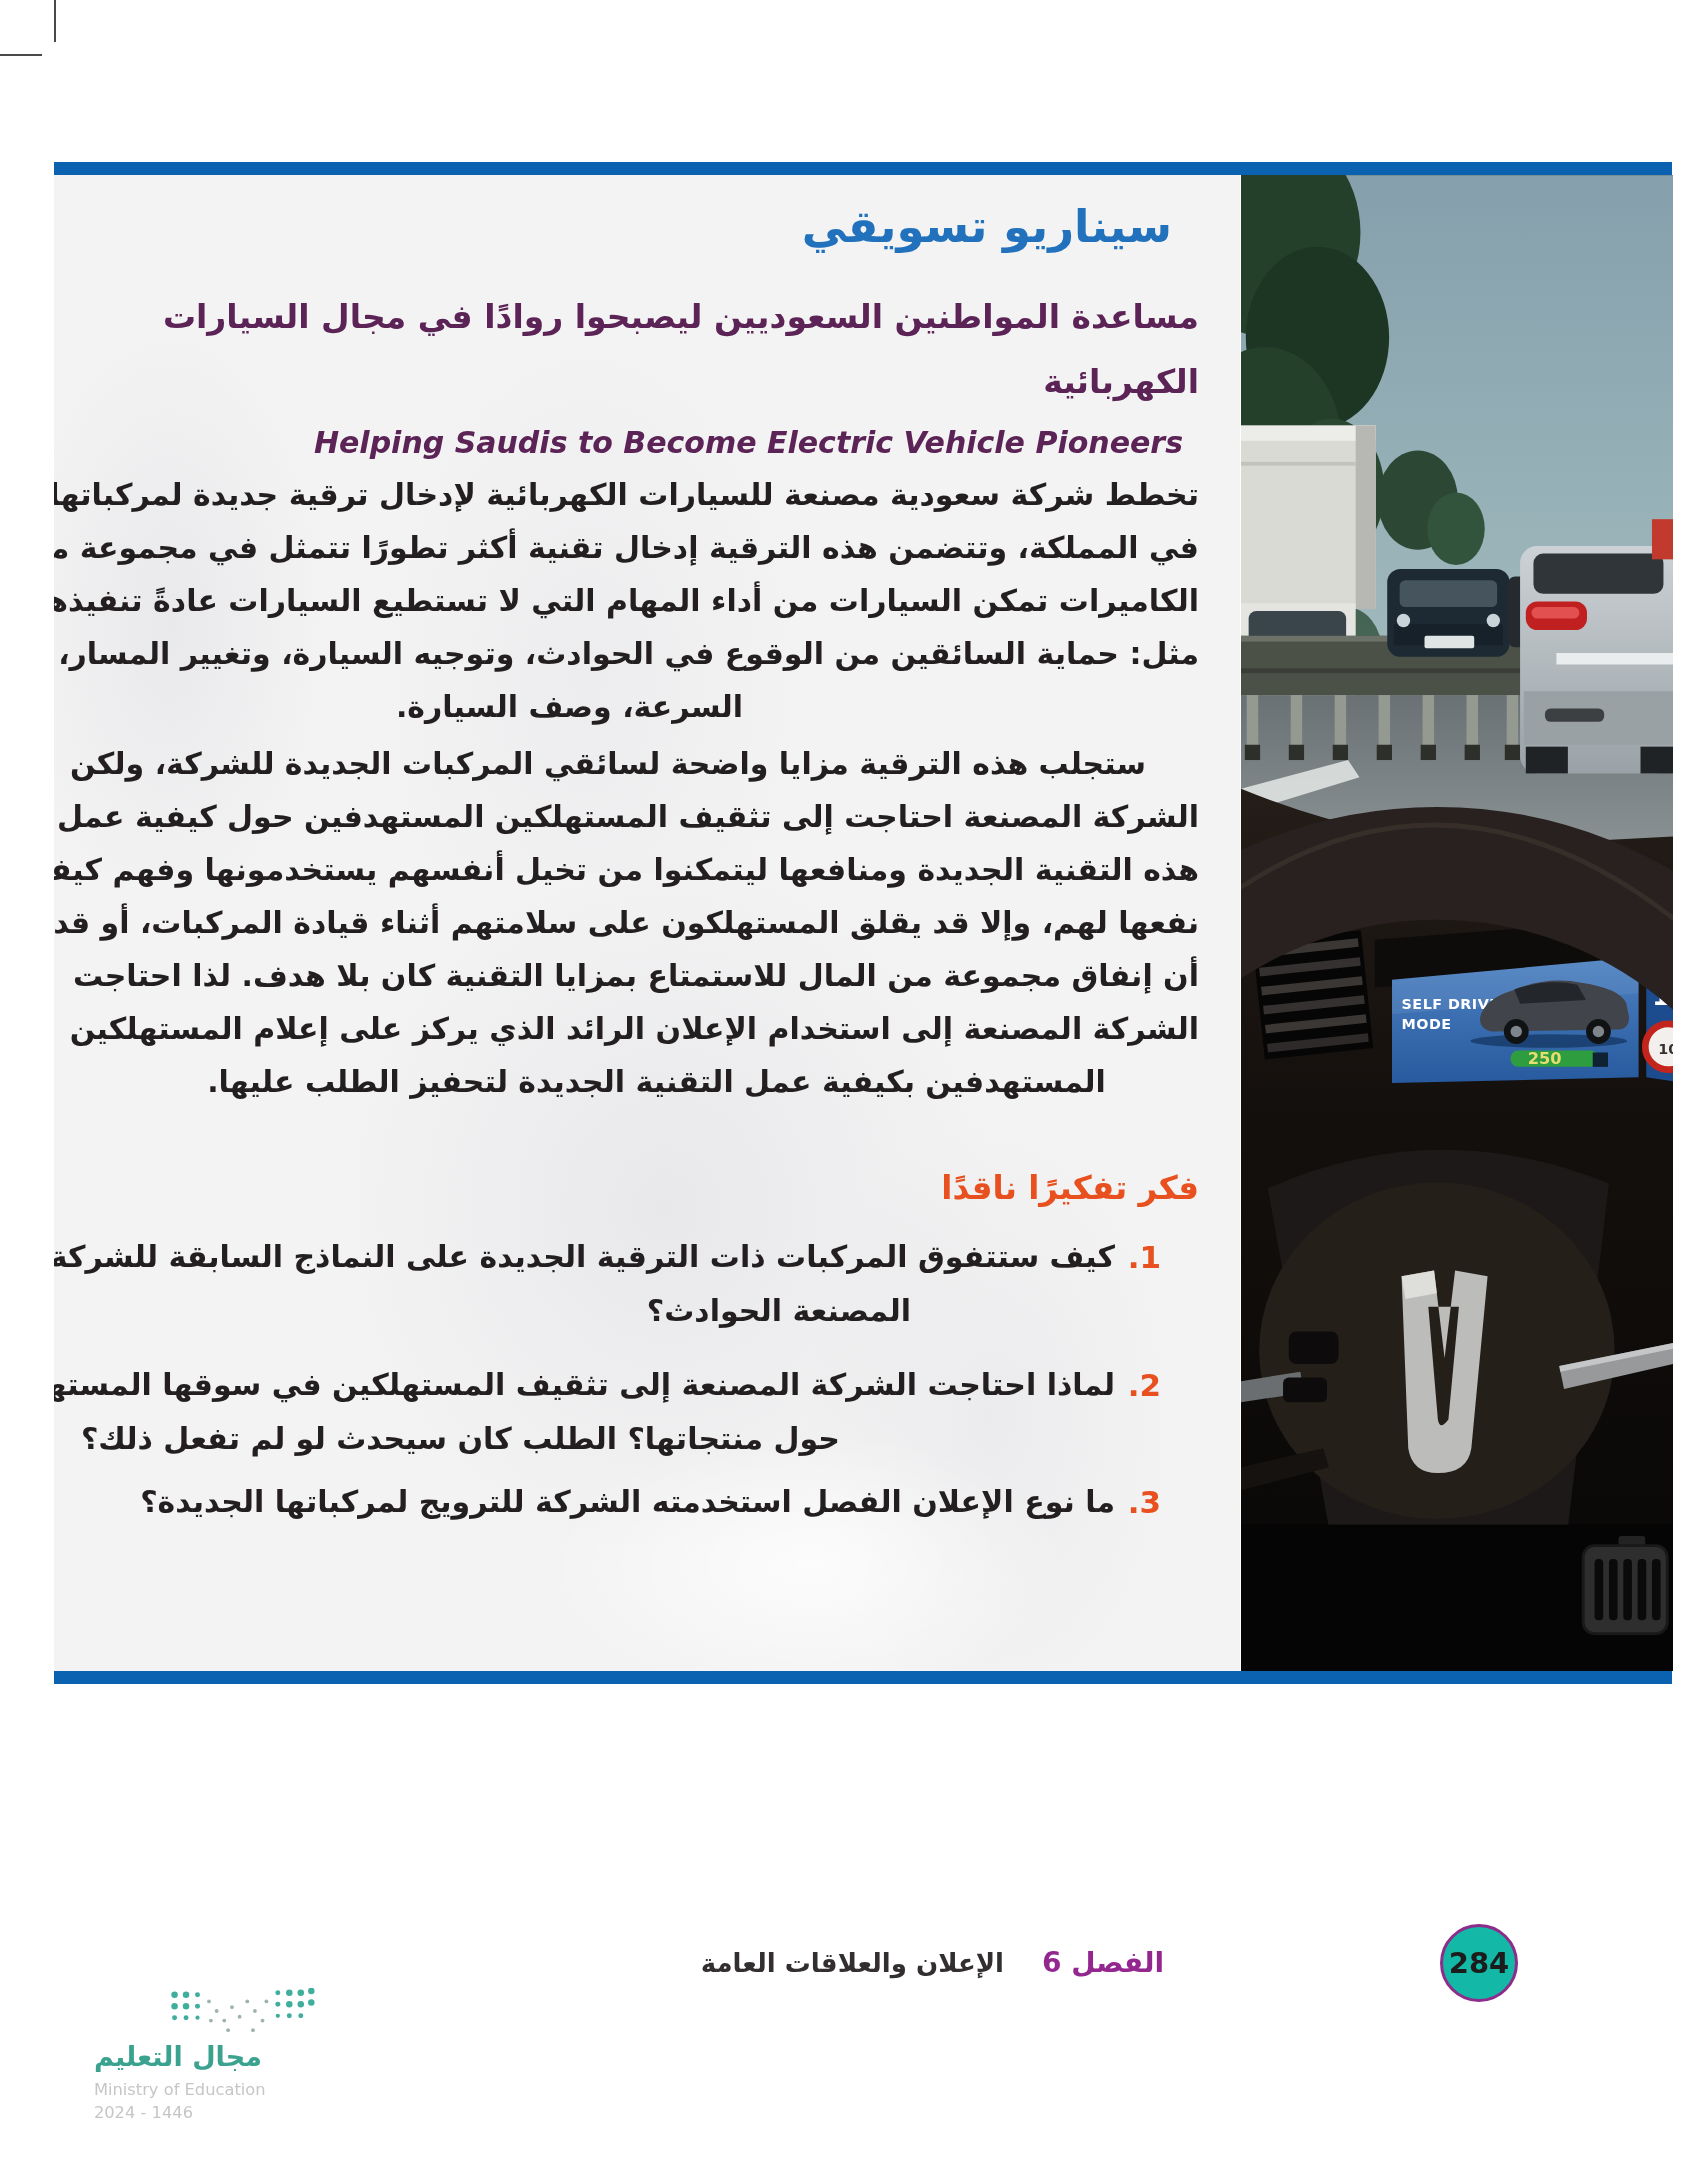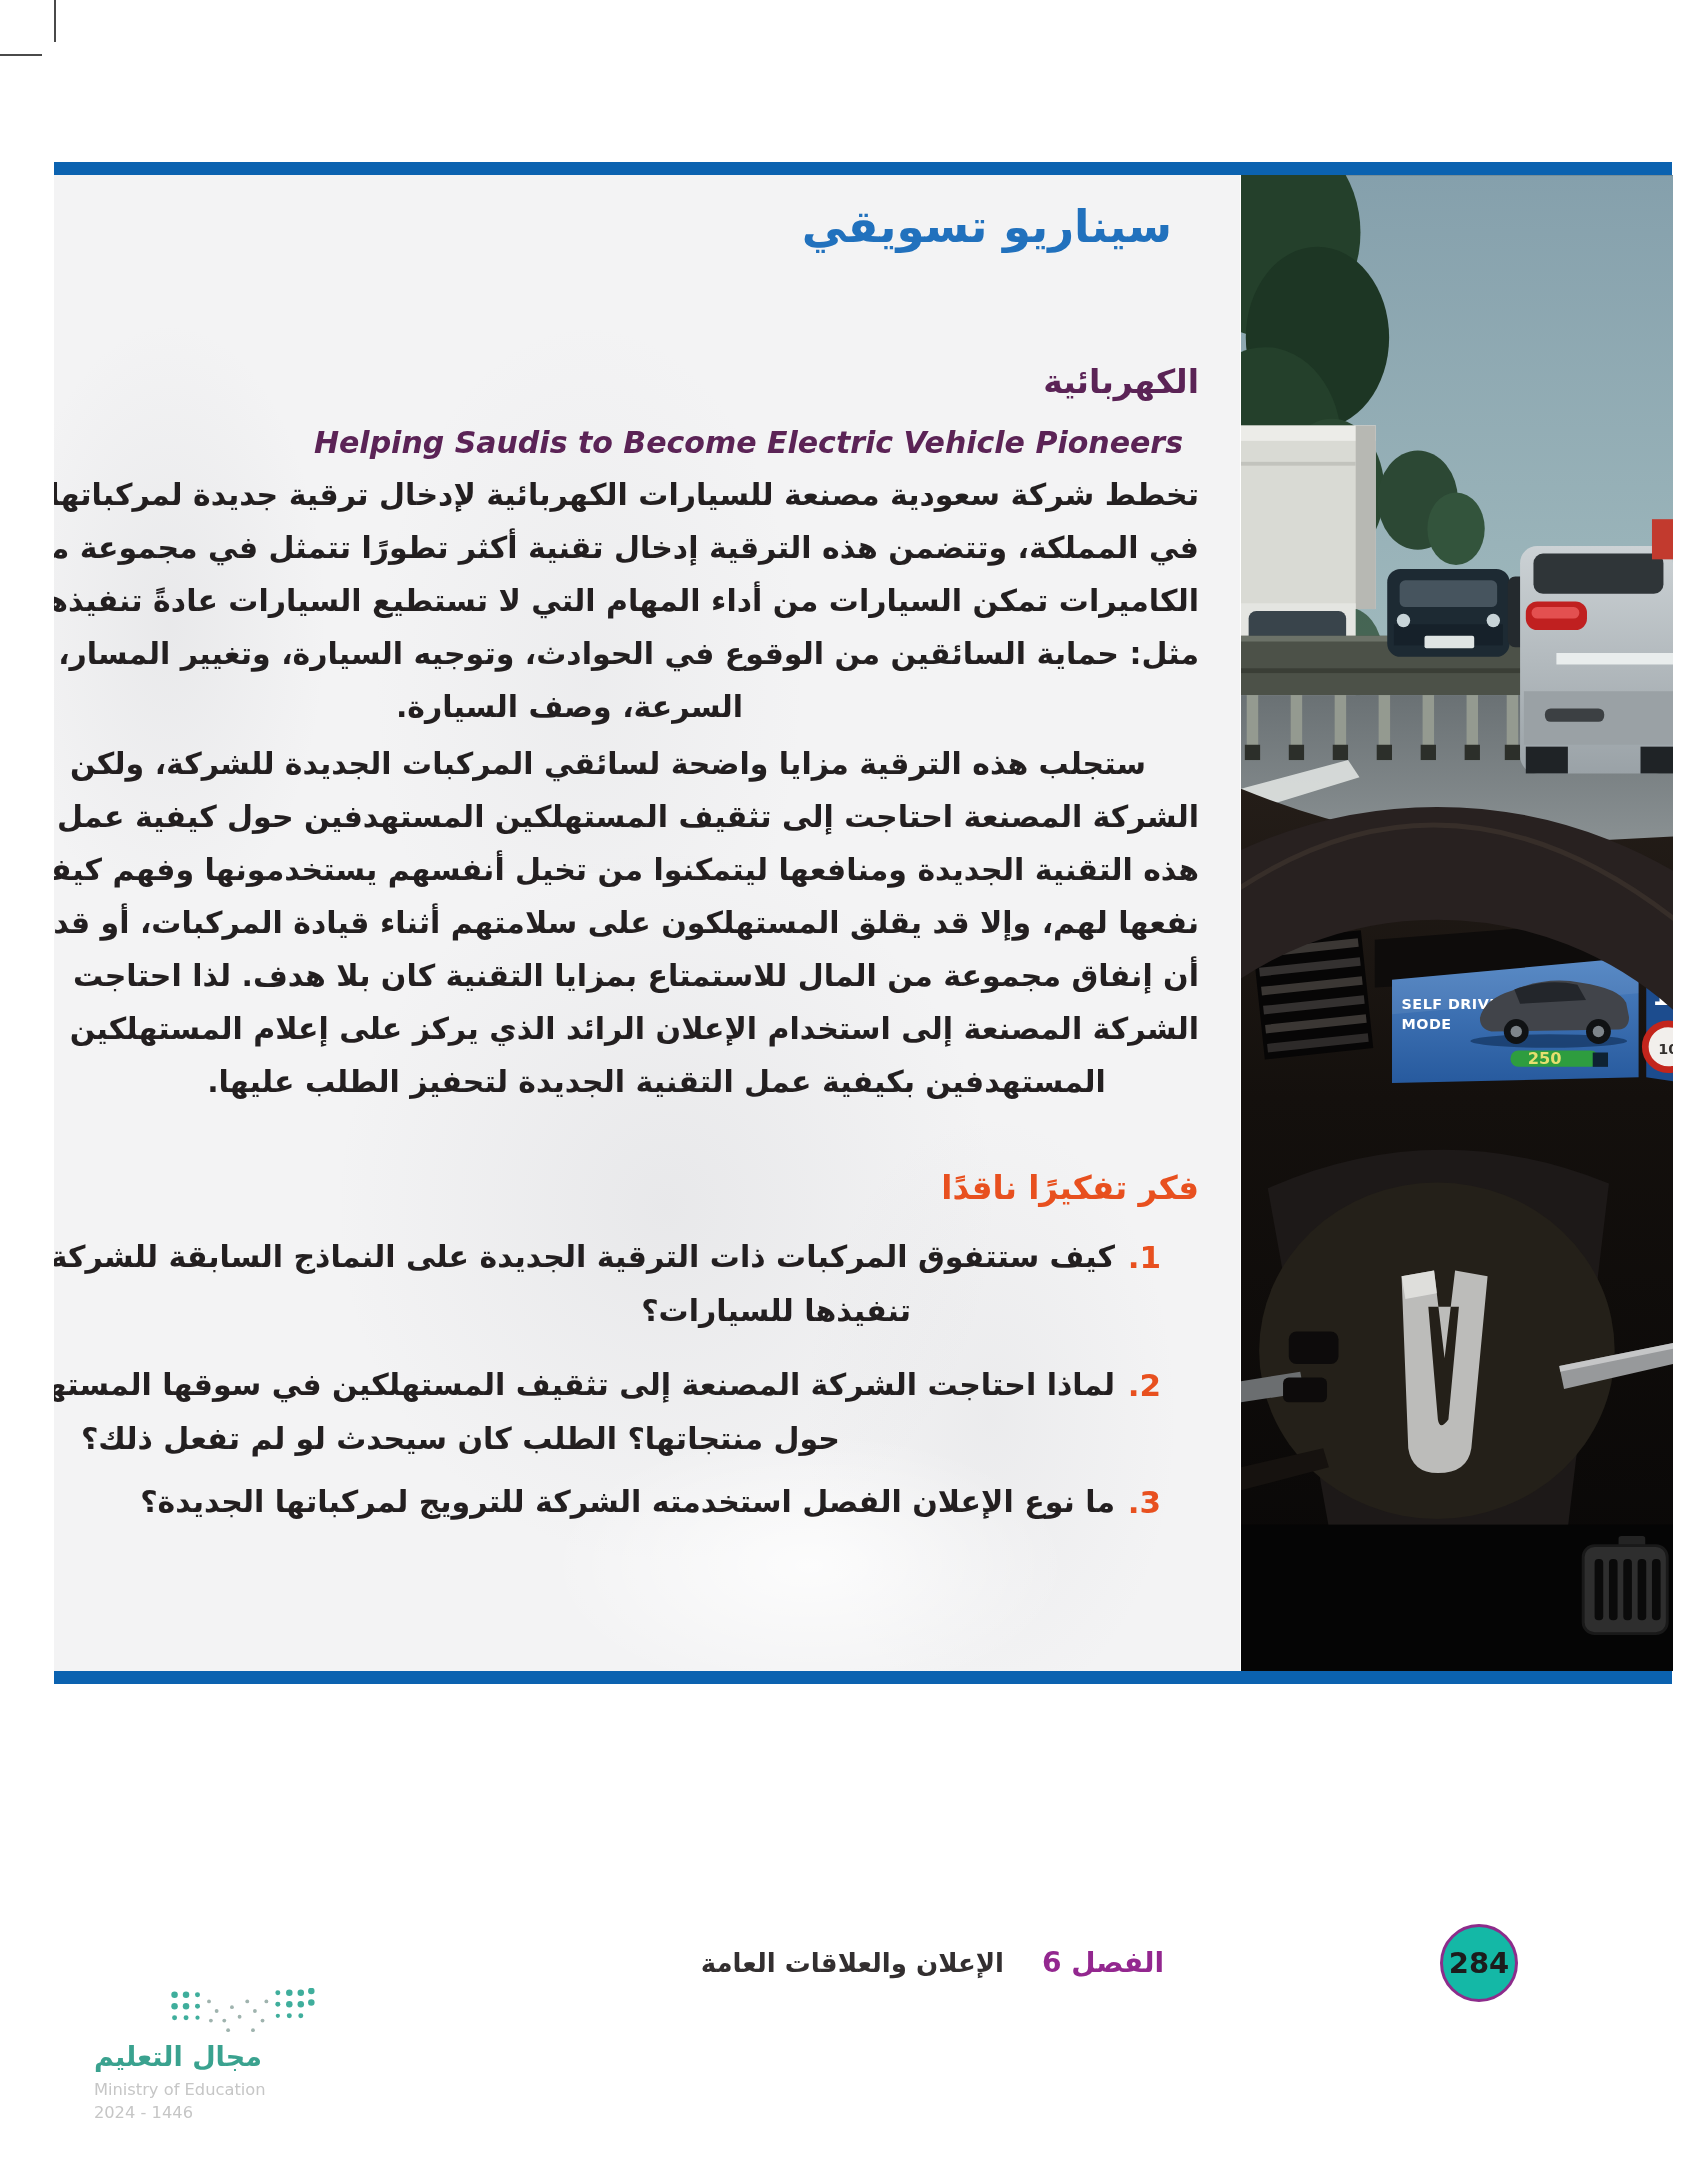--- a/index.html
+++ b/index.html
@@ -90,20 +90,21 @@
 
 <div class="rule top"></div>
 <div class="rule bottom"></div>
 
 <div class="panel">
   <div class="wm wm1"></div>
   <div class="wm wm2"></div>
   <div class="wm wm3"></div>
 
   <div class="t scenario-title">سيناريو تسويقي</div>
+  <div class="t sub1">مساعدة المواطنين السعوديين ليصبحوا روادًا في مجال السيارات</div>
   <div class="t sub2">الكهربائية</div>
   <div class="t sub-en">Helping Saudis to Become Electric Vehicle Pioneers</div>
 
   <div class="para para1">
     <div class="line just">تخطط شركة سعودية مصنعة للسيارات الكهربائية لإدخال ترقية جديدة لمركباتها</div>
     <div class="line just">في المملكة، وتتضمن هذه الترقية إدخال تقنية أكثر تطورًا تتمثل في مجموعة من</div>
     <div class="line just">الكاميرات تمكن السيارات من أداء المهام التي لا تستطيع السيارات عادةً تنفيذها،</div>
     <div class="line just">مثل: حماية السائقين من الوقوع في الحوادث، وتوجيه السيارة، وتغيير المسار، وتغيير</div>
     <div class="line endshort">السرعة، وصف السيارة.</div>
   </div>
@@ -118,21 +119,21 @@
     <div class="line">المستهدفين بكيفية عمل التقنية الجديدة لتحفيز الطلب عليها.</div>
   </div>
 
   <div class="t ct-heading">فكر تفكيرًا ناقدًا</div>
 
   <div class="question q1">
     <div class="qrow">
       <span class="qnum">1.</span>
       <div class="qtext">كيف ستتفوق المركبات ذات الترقية الجديدة على النماذج السابقة للشركة</div>
     </div>
-    <div class="qcont">تنفيذها للسيارات؟</div>
+    <div class="qcont">المصنعة الحوادث؟</div>
   </div>
 
   <div class="question q2">
     <div class="qrow">
       <span class="qnum">2.</span>
       <div class="qtext">لماذا احتاجت الشركة المصنعة إلى تثقيف المستهلكين في سوقها المستهدفة</div>
     </div>
     <div class="qcont">حول منتجاتها؟ الطلب كان سيحدث لو لم تفعل ذلك؟</div>
   </div>
 

